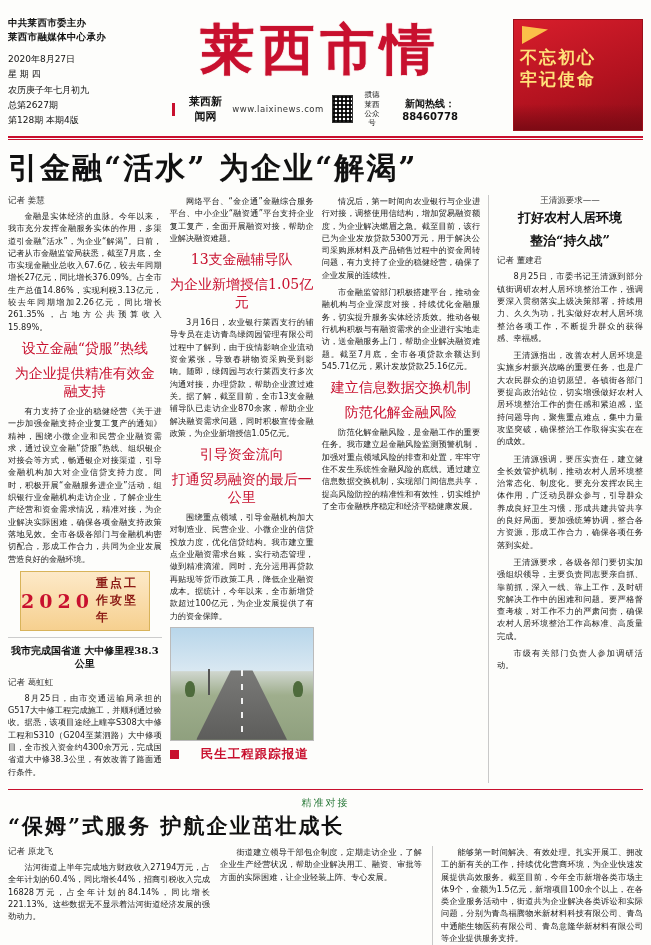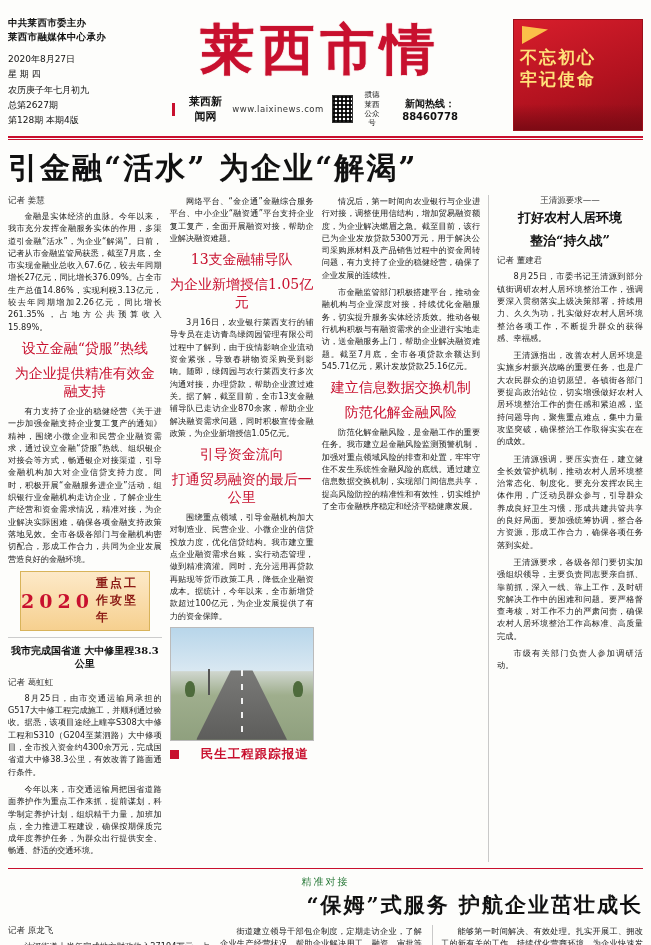--- a/index.html
+++ b/index.html
@@ -94,21 +94,21 @@
     font-family:"DejaVu Serif","Liberation Serif",serif;}
 
   
   .rt-kicker{font-size:8.5px;text-align:center;color:#333;margin-bottom:2px;}
   .rt-head{font-size:13px;font-weight:bold;text-align:center;line-height:1.4;color:#111;margin-bottom:5px;
     font-family:"DejaVu Serif","Liberation Serif",serif;}
 
   
   .lower{margin-top:6px;border-top:1px solid #c8102e;padding-top:6px;}
   .lower-kicker{text-align:center;font-size:10px;color:#2a7a3a;letter-spacing:2px;margin-bottom:2px;}
-  .lower-title{text-align:right;font-size:21px;font-weight:bold;letter-spacing:2px;color:#111;margin-bottom:6px;
+  .lower-title{text-align:left;font-size:21px;font-weight:bold;letter-spacing:2px;color:#111;margin-bottom:6px;
     font-family:"DejaVu Serif","Liberation Serif",serif;}
   .lower-cols{display:flex;gap:10px;}
   .lc{width:202px;}
   .lc.last{width:auto;flex:1;border-left:1px solid #c9c9c9;padding-left:8px;}
 </style>
 </head>
 <body>
 
 <div class="page">
 
@@ -169,21 +169,20 @@
       <div class="banner2020">
         <div class="yr">2020</div>
         <div class="tx">重点工作攻坚年</div>
       </div>
 
       <div class="colrule"></div>
       <div class="mid-title">我市完成国省道
 大中修里程38.3公里</div>
       <div class="byline">记者 葛虹虹</div>
       <p class="body">8月25日，由市交通运输局承担的G517大中修工程完成施工，并顺利通过验收。据悉，该项目途经上疃亭S308大中修工程和S310（G204至莱泗路）大中修项目，全市投入资金约4300余万元，完成国省道大中修38.3公里，有效改善了路面通行条件。</p>
-      <p class="body">今年以来，市交通运输局把国省道路面养护作为重点工作来抓，提前谋划，科学制定养护计划，组织精干力量，加班加点，全力推进工程建设，确保按期保质完成年度养护任务，为群众出行提供安全、畅通、舒适的交通环境。</p>
     </div>
 
     <div class="colB">
       <p class="body">网络平台、“金企通”金融综合服务平台、中小企业“融资通”平台支持企业复工复产，全面开展融资对接，帮助企业解决融资难题。</p>
       <div class="sub-h red">13支金融辅导队</div>
       <div class="sub-h red">为企业新增授信1.05亿元</div>
       <p class="body">3月16日，农业银行莱西支行的辅导专员在走访青岛绿阔园管理有限公司过程中了解到，由于疫情影响企业流动资金紧张，导致春耕物资采购受到影响。随即，绿阔园与农行莱西支行多次沟通对接，办理贷款，帮助企业渡过难关。据了解，截至目前，全市13支金融辅导队已走访企业870余家，帮助企业解决融资需求问题，同时积极宣传金融政策，为企业新增授信1.05亿元。</p>
       <div class="sub-h red">引导资金流向</div>
       <div class="sub-h red">打通贸易融资的最后一公里</div>
       <p class="body">围绕重点领域，引导金融机构加大对制造业、民营企业、小微企业的信贷投放力度，优化信贷结构。我市建立重点企业融资需求台账，实行动态管理，做到精准滴灌。同时，充分运用再贷款再贴现等货币政策工具，降低企业融资成本。据统计，今年以来，全市新增贷款超过100亿元，为企业发展提供了有力的资金保障。</p>

